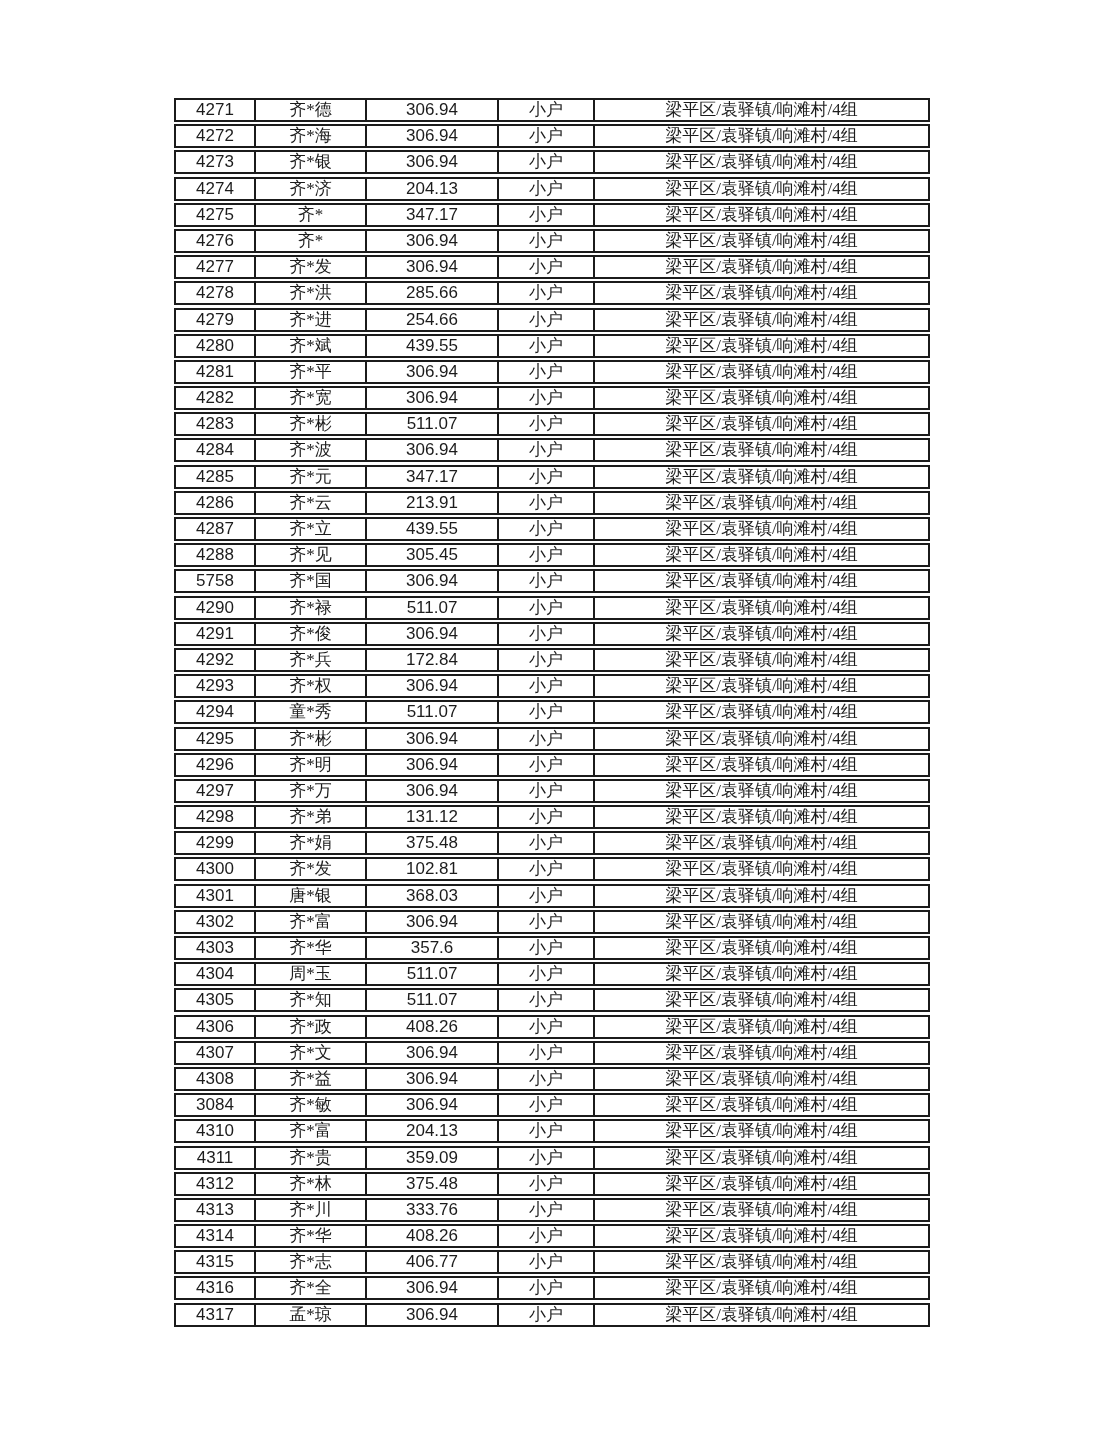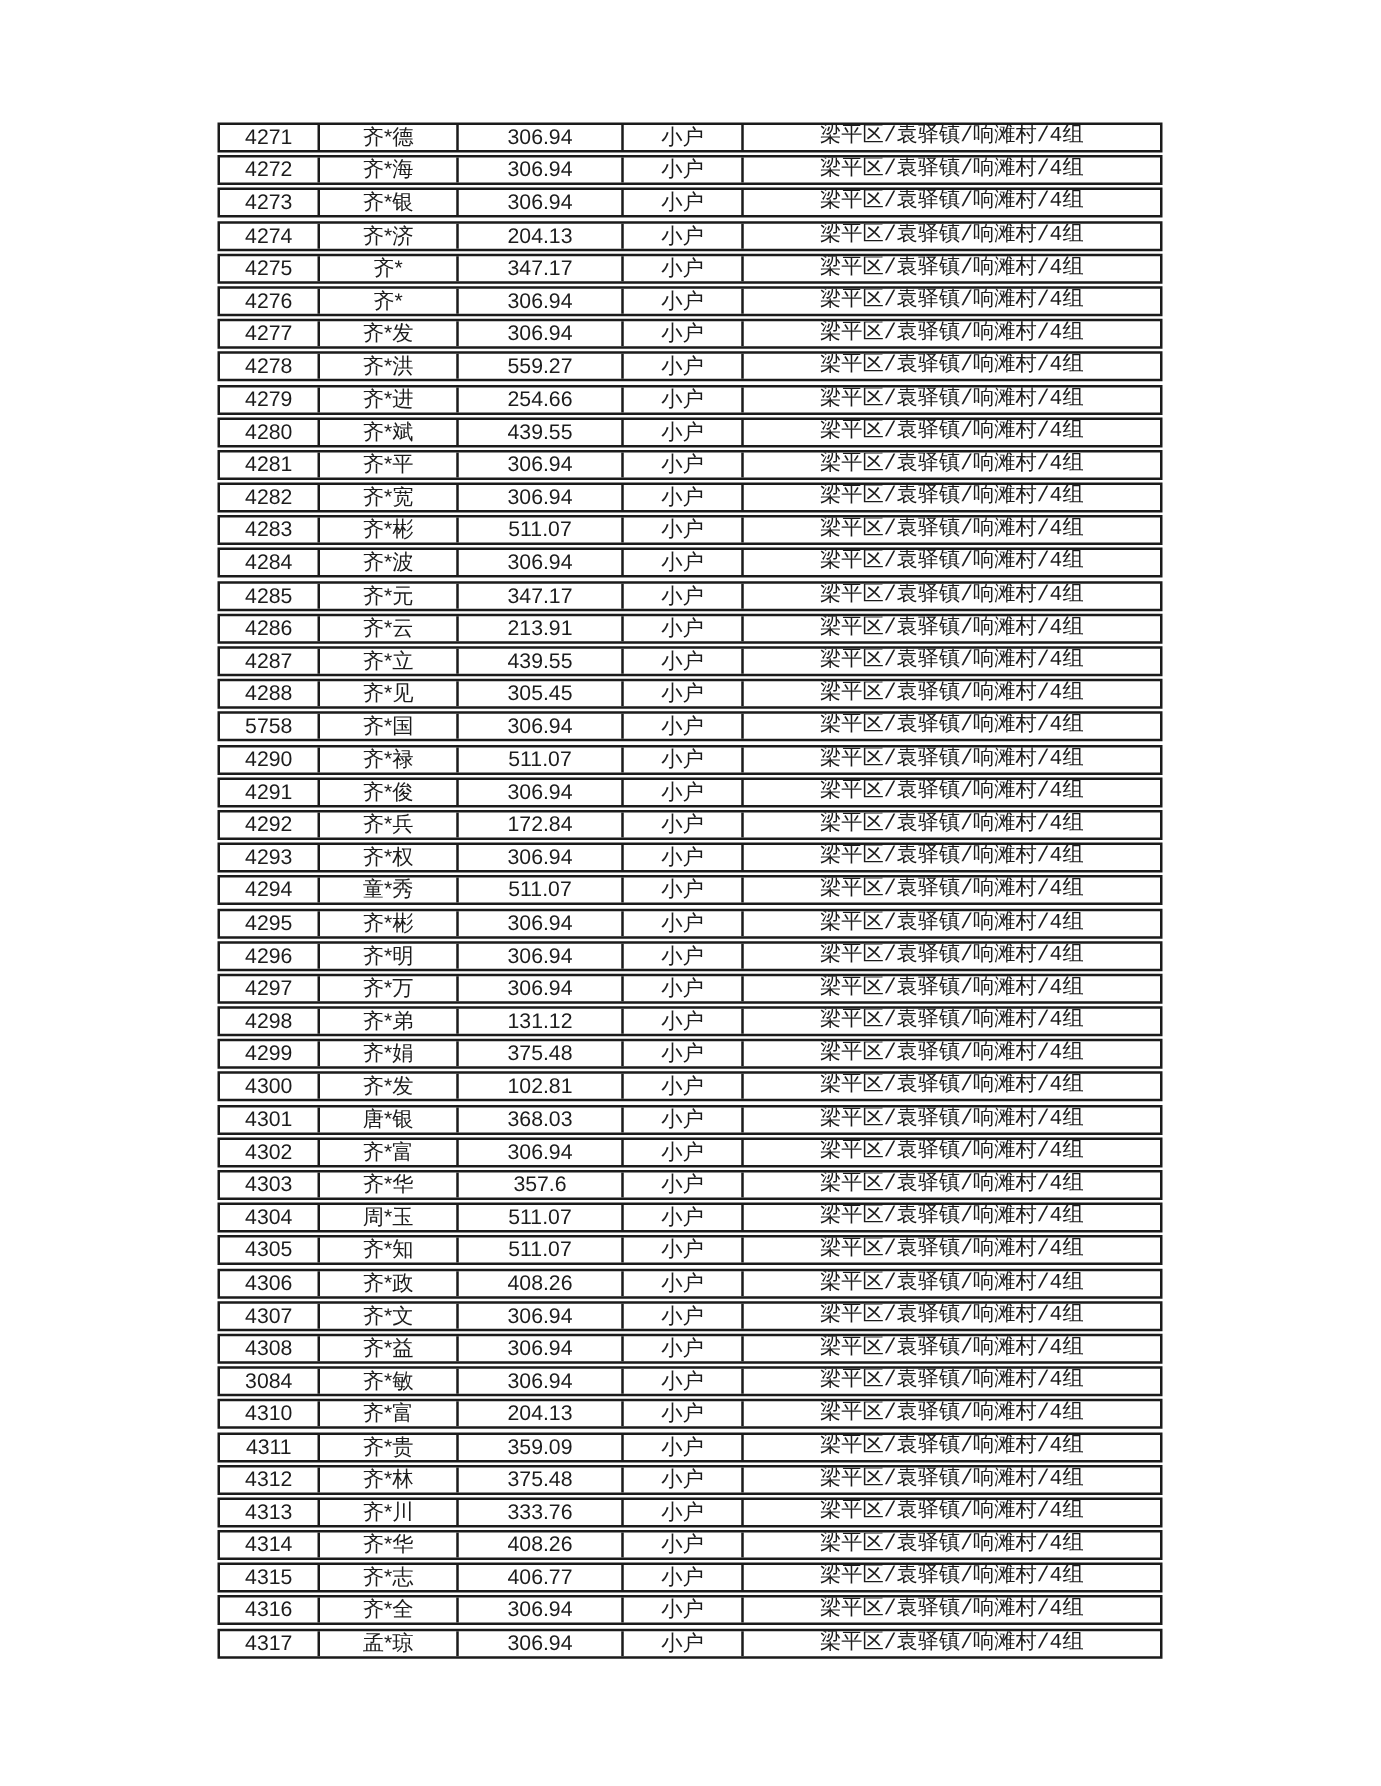--- a/index.html
+++ b/index.html
@@ -44,24 +44,24 @@
     font-size: 17px;
     line-height: 20px;
     white-space: nowrap;
     overflow: hidden;
     color: #1c1c1c;
   }
   .cell:last-child {
     border-right: none;
   }
   .c-id     { width: 80px;  font-family: "Liberation Sans", "DejaVu Sans", sans-serif; }
-  .c-name   { width: 111px; font-family: Liberation Sans, sans-serif; }
+  .c-name   { width: 111px; font-family: Liberation Serif, serif; }
   .c-amount { width: 132px; font-family: "Liberation Sans", "DejaVu Sans", sans-serif; }
   .c-type   { width: 96px; font-family: "Liberation Serif", "DejaVu Serif", serif; }
-  .c-loc    { flex: 1;      font-family: Liberation Mono, monospace; }
+  .c-loc    { flex: 1;      font-family: Liberation Serif, serif; }
 </style>
 </head>
 <body>
 
 <div class="page">
   <div class="data-table" id="data-table">
   <div class="row">
     <div class="cell c-id">4271</div>
     <div class="cell c-name">齐*德</div>
     <div class="cell c-amount">306.94</div>
@@ -113,21 +113,21 @@
     <div class="cell c-id">4277</div>
     <div class="cell c-name">齐*发</div>
     <div class="cell c-amount">306.94</div>
     <div class="cell c-type">小户</div>
     <div class="cell c-loc">梁平区/袁驿镇/响滩村/4组</div>
   </div>
 
   <div class="row">
     <div class="cell c-id">4278</div>
     <div class="cell c-name">齐*洪</div>
-    <div class="cell c-amount">559.27</div>
+    <div class="cell c-amount">285.66</div>
     <div class="cell c-type">小户</div>
     <div class="cell c-loc">梁平区/袁驿镇/响滩村/4组</div>
   </div>
 
   <div class="row">
     <div class="cell c-id">4279</div>
     <div class="cell c-name">齐*进</div>
     <div class="cell c-amount">254.66</div>
     <div class="cell c-type">小户</div>
     <div class="cell c-loc">梁平区/袁驿镇/响滩村/4组</div>

